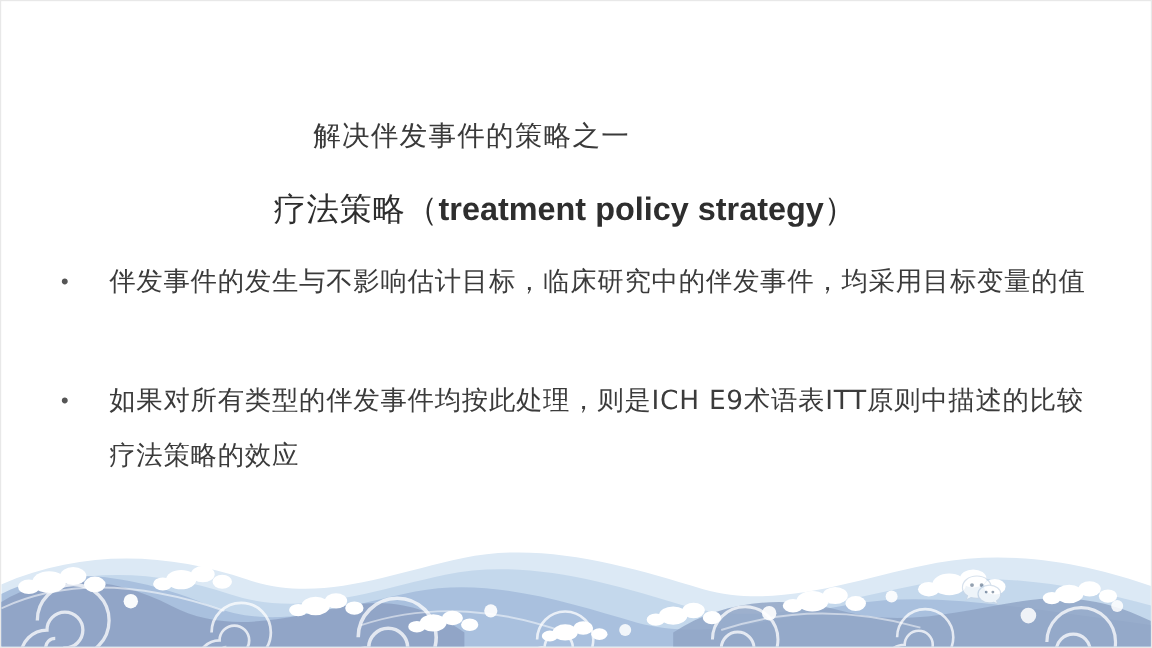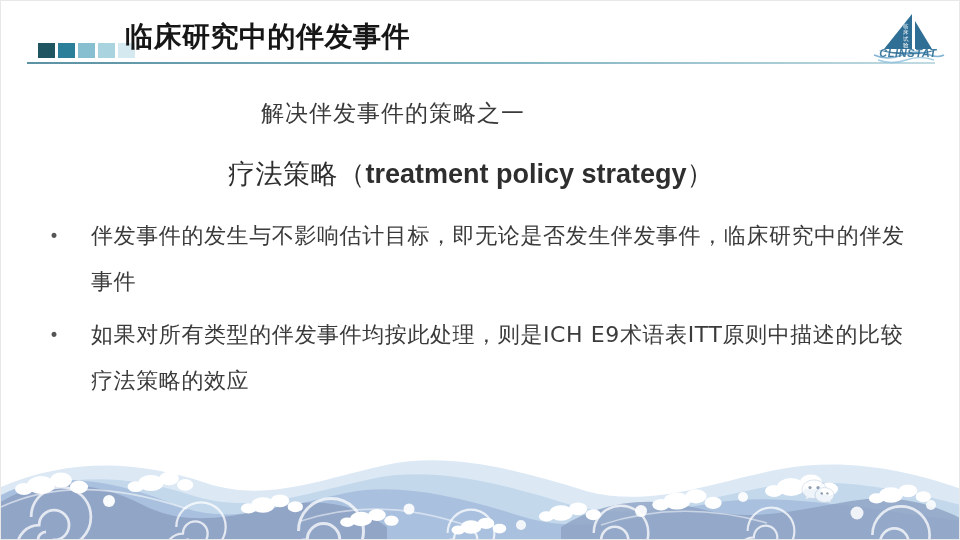--- a/index.html
+++ b/index.html
@@ -171,61 +171,28 @@
     color: #9aa9bd;
     letter-spacing: 1.5px;
     font-family: "DejaVu Sans", sans-serif;
   }
 </style>
 </head>
 <body>
 
 <div id="slide">
 
-  <div id="header">
-
-    <div id="title-squares">
-      <div class="sq" style="background: rgb(30, 85, 96);"></div>
-      <div class="sq" style="background: rgb(43, 127, 153);"></div>
-      <div class="sq" style="background: rgb(136, 191, 208);"></div>
-      <div class="sq" style="background: rgb(170, 211, 224);"></div>
-      <div class="sq" style="background: rgb(213, 233, 241);"></div>
-    </div>
-
-    <div id="page-title">临床研究中的伴发事件</div>
-
-    <div id="header-rule"></div>
-
-    <div id="logo">
-      <svg viewBox="0 0 92 58" width="92" height="58" aria-hidden="true">
-
-        <path d="M50 5 L50 40 L22 40 Z" fill="#2f6f96"></path>
-
-        <path d="M53 12 L53 40 L70 40 Z" fill="#2f6f96"></path>
-
-        <path d="M16 41 Q46 50 76 41 Q46 46 16 41 Z" fill="#2f6f96" opacity="0.9"></path>
-
-        <path d="M12 46 Q26 52 40 46 Q54 40 68 46 Q76 49 82 46" stroke="#6fa8cc" stroke-width="1.6" fill="none" opacity="0.85"></path>
-        <path d="M16 51 Q30 56 44 51 Q58 46 72 51" stroke="#8fc0dc" stroke-width="1.4" fill="none" opacity="0.8"></path>
-      </svg>
-      <div id="logo-sail-chars">临
-床
-试
-验</div>
-      <div id="logo-wordmark">CLINSTAT</div>
-    </div>
-  </div>
 
   <div id="subtitle-1">解决伴发事件的策略之一</div>
 
   <div id="subtitle-2"><span>疗法策略（</span><span class="en">treatment policy strategy</span><span>）</span></div>
 
   <div class="bullet-row" id="bullet-1">
     <span class="marker">•</span>
-    <span class="btext">伴发事件的发生与不影响估计目标，即无论是否发生伴发事件，临床研究中的伴发事件</span>
+    <span class="btext">伴发事件的发生与不影响估计目标，临床研究中的伴发事件，均采用目标变量的值</span>
   </div>
 
   <div class="bullet-row" id="bullet-2">
     <span class="marker">•</span>
     <span class="btext">如果对所有类型的伴发事件均按此处理，则是ICH E9术语表ITT原则中描述的比较疗法策略的效应</span>
   </div>
 
   <div id="waves">
     <svg viewBox="0 0 960 130" preserveAspectRatio="none" aria-hidden="true">
       <defs>

